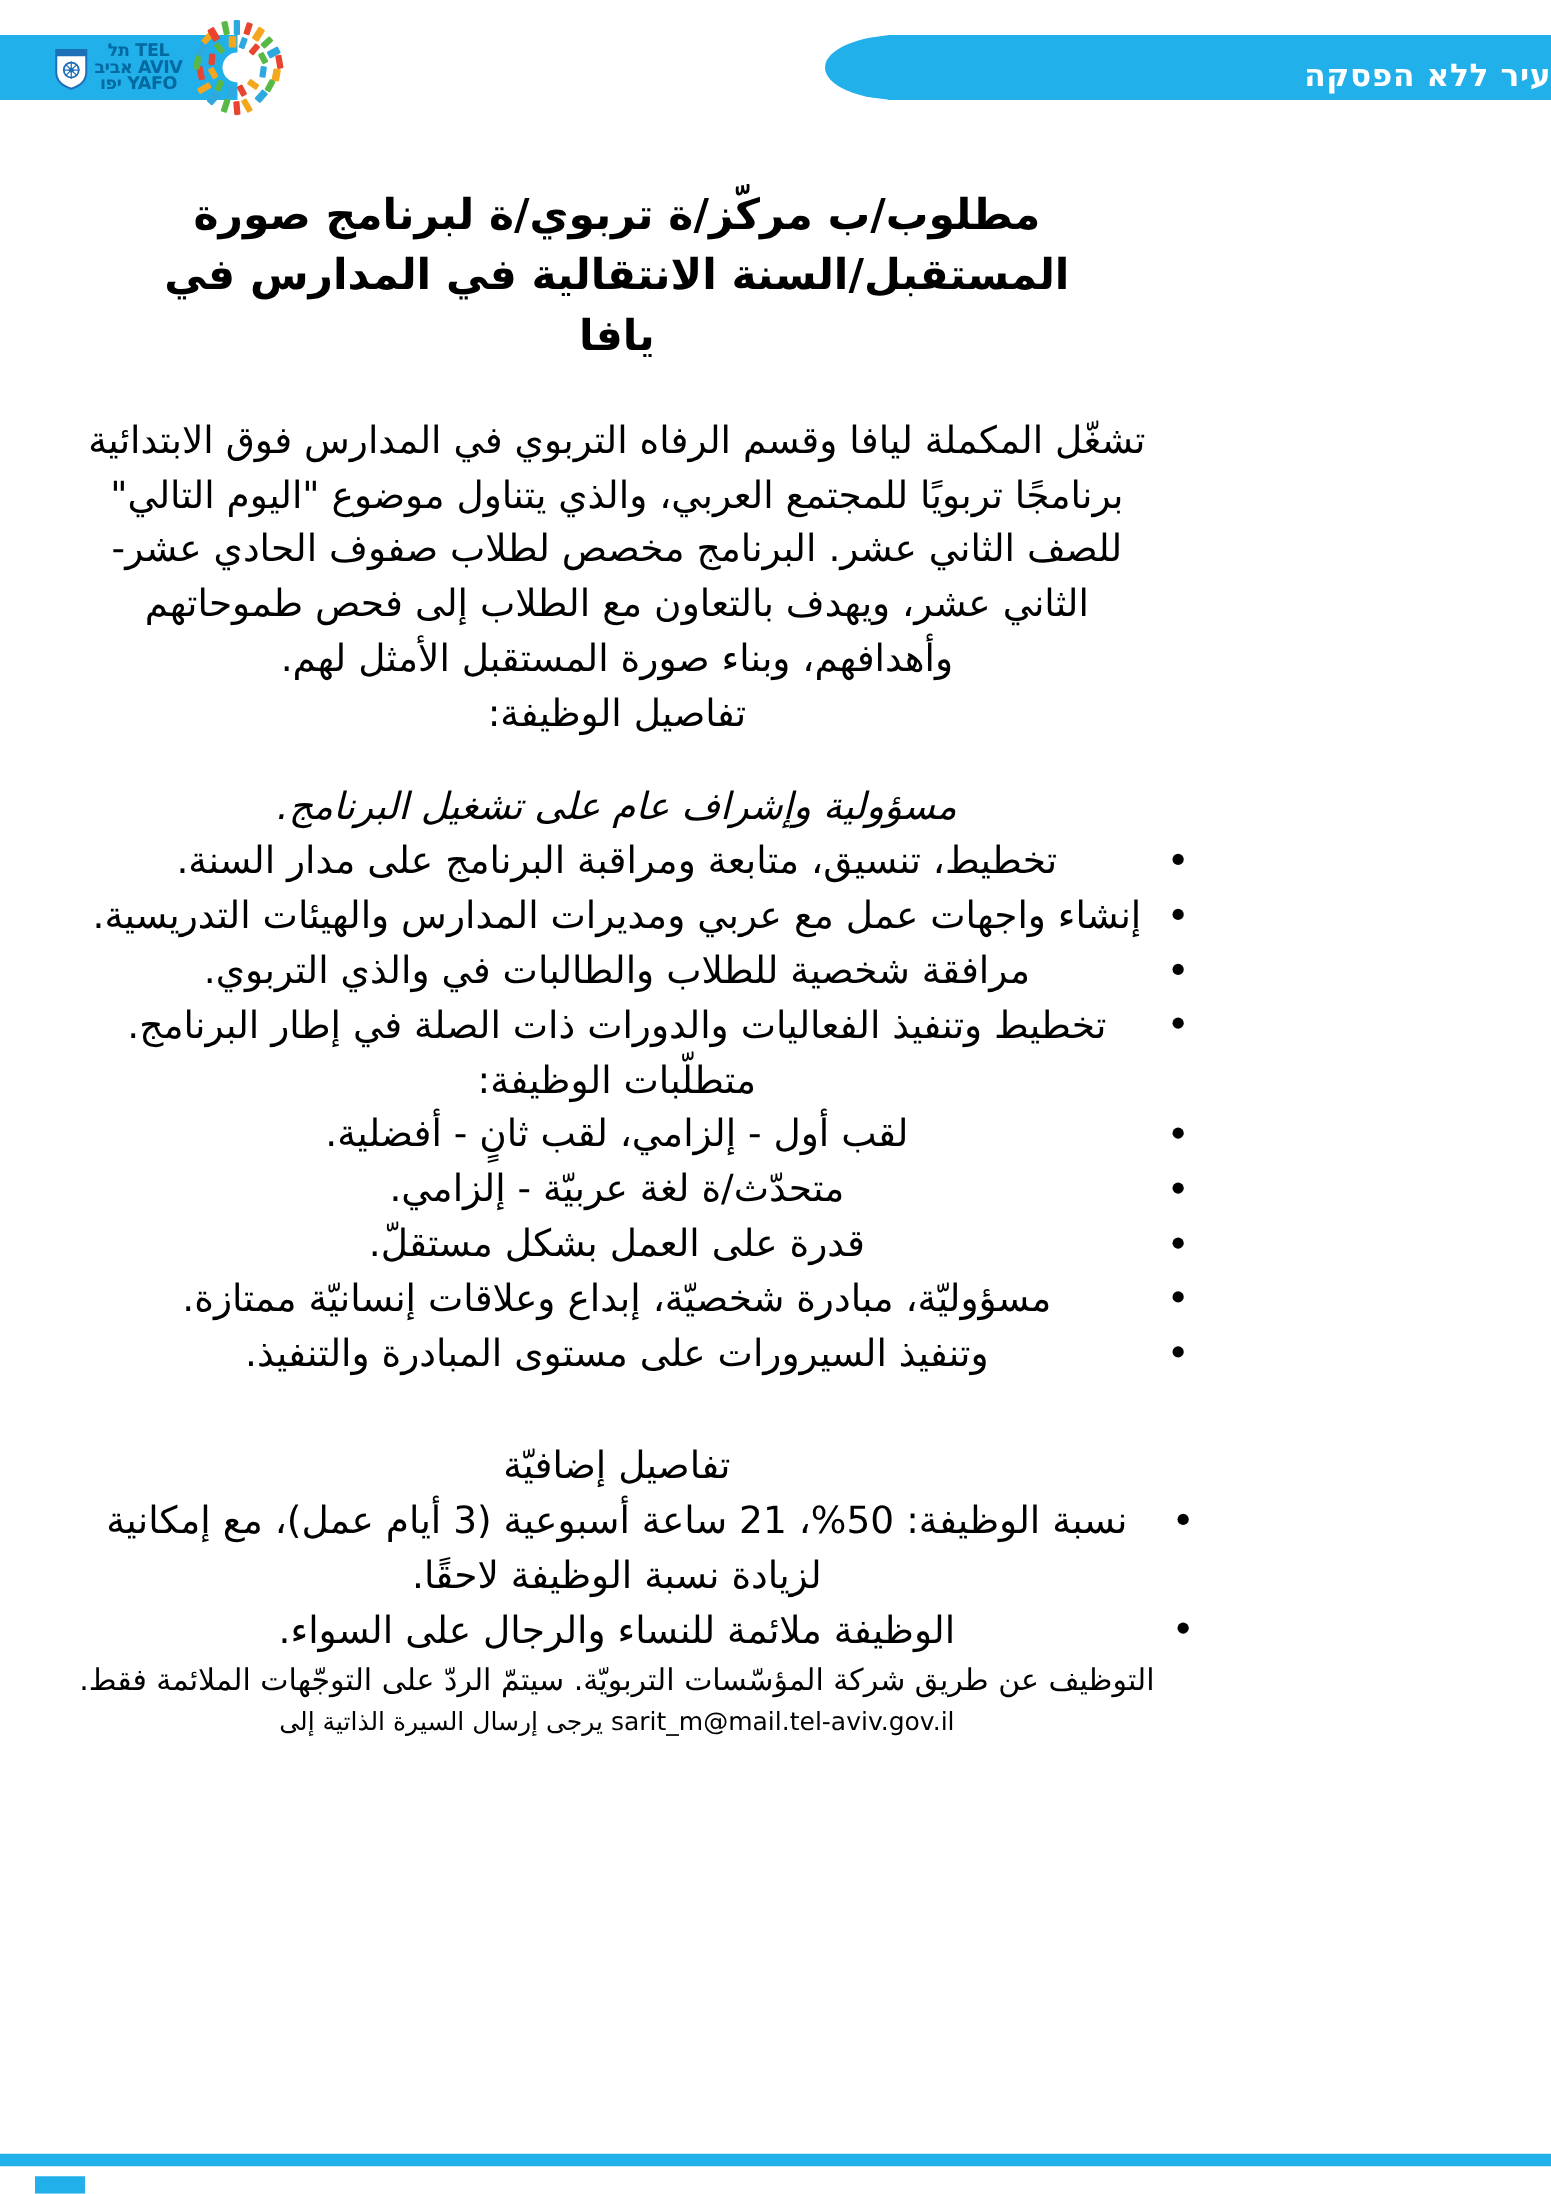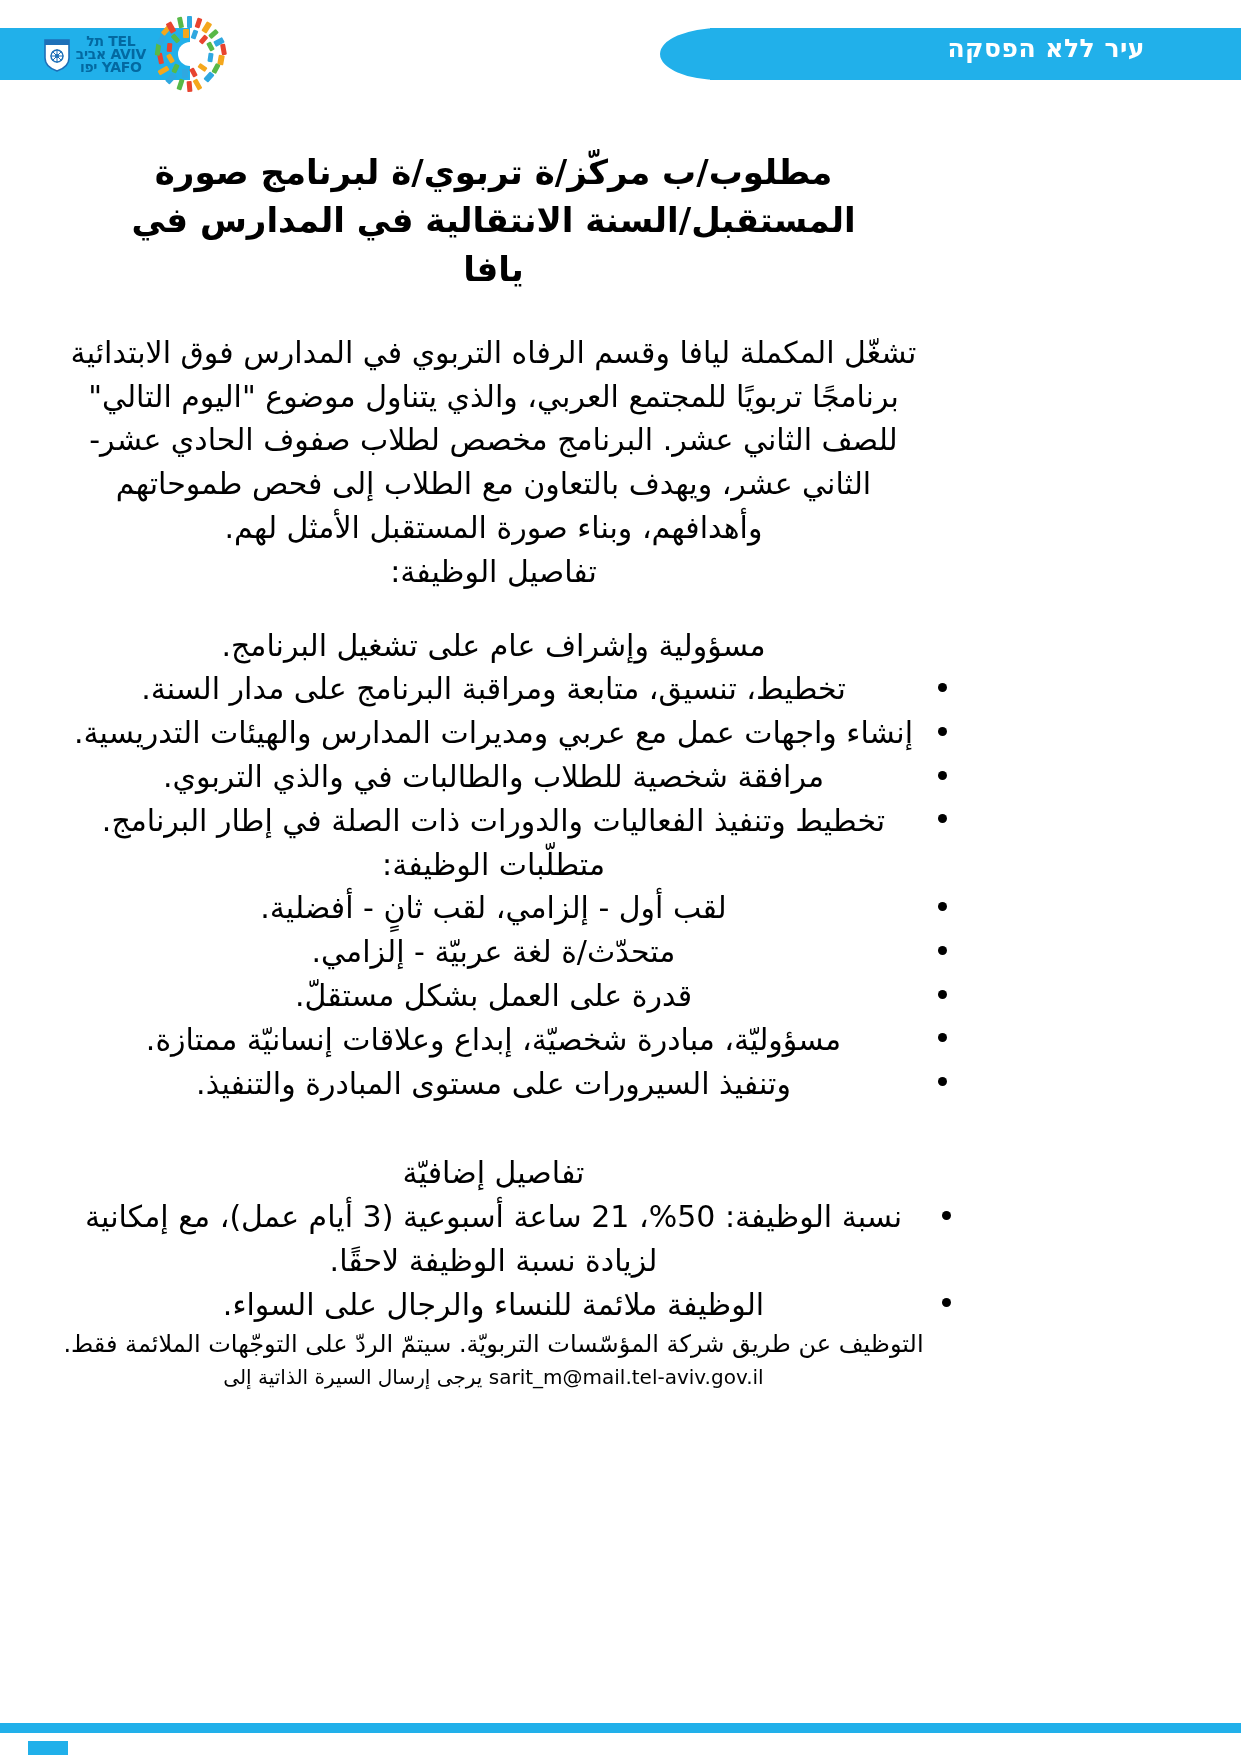--- a/index.html
+++ b/index.html
@@ -45,27 +45,26 @@
     top: 28px;
     width: 60px;
     height: 52px;
     background: #21b0ea;
     border-radius: 0 0 0 0;
     clip-path: ellipse(60px 26px at 60px 26px);
   }
   .header-tagline {
     position: absolute;
     right: 0;
-    top: 28px;
+    top: 40px;
     width: 540px;
     height: 40px;
     display: flex;
     align-items: center;
     justify-content: flex-start;
-    padding-right: 96px;
     box-sizing: border-box;
     color: #ffffff;
     font-size: 25px;
     font-weight: bold;
     letter-spacing: 0.5px;
     direction: rtl;
   }
 
   
   .logo-wrap {
@@ -143,20 +142,21 @@
     line-height: 1.46;
     text-align: center;
     color: #000;
   }
 
   .lead-line {
     margin: 0;
     font-size: 30px;
     line-height: 1.46;
     text-align: center;
+    font-style: italic;
   }
 
   .section-head {
     margin: 0;
     font-size: 30px;
     line-height: 1.46;
     text-align: center;
   }
 
   .spacer-sm { height: 30px; }

